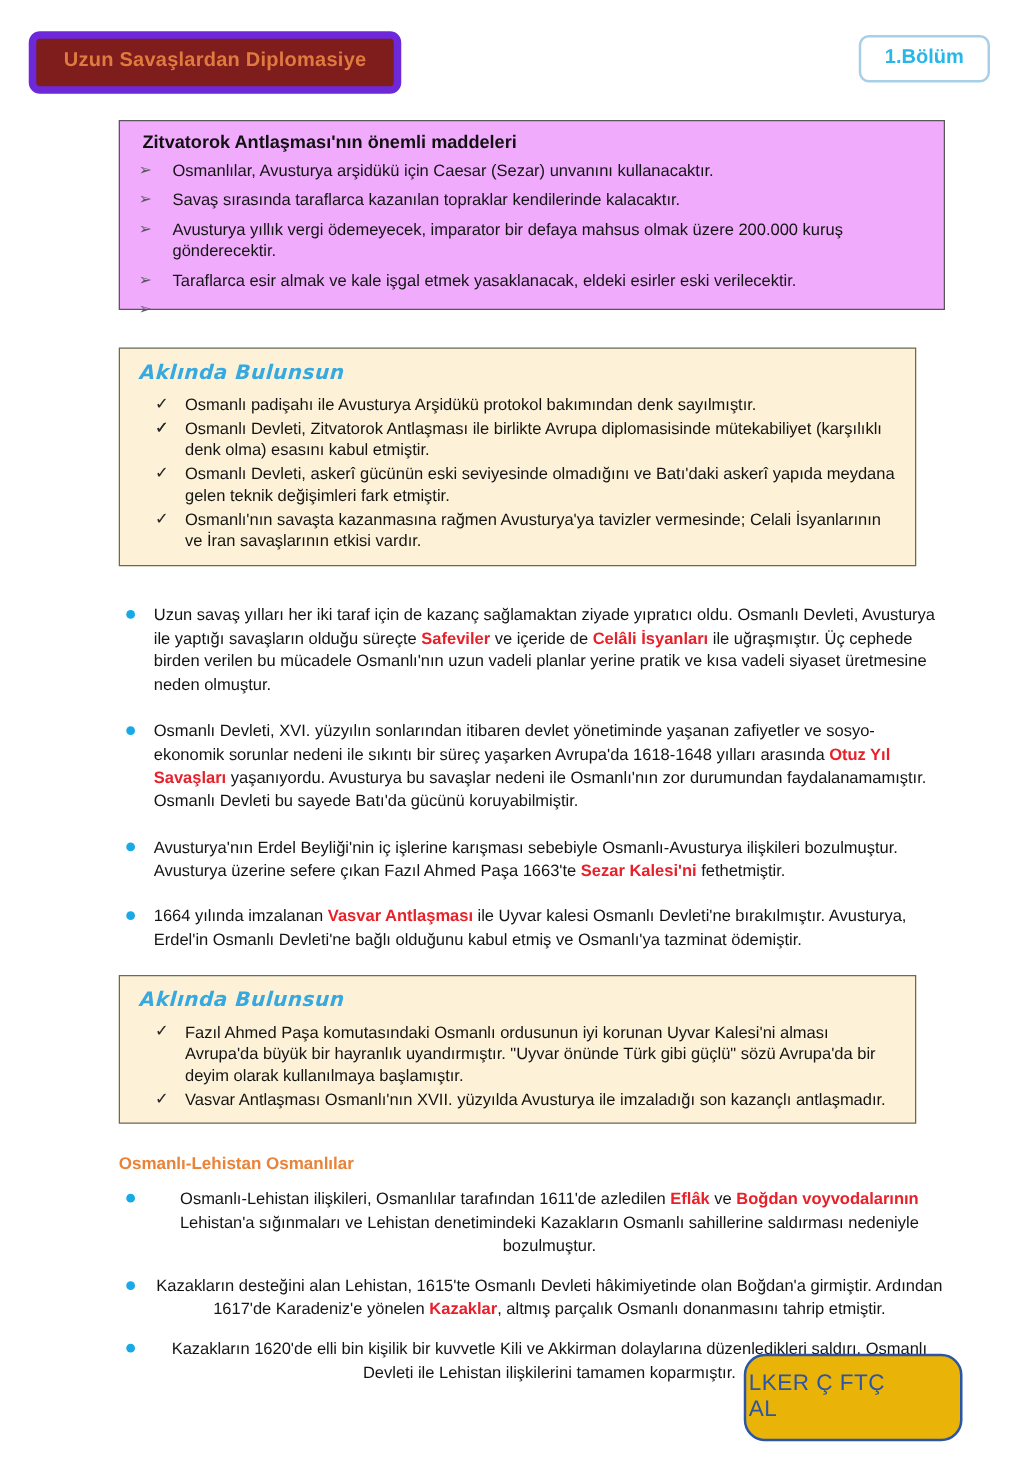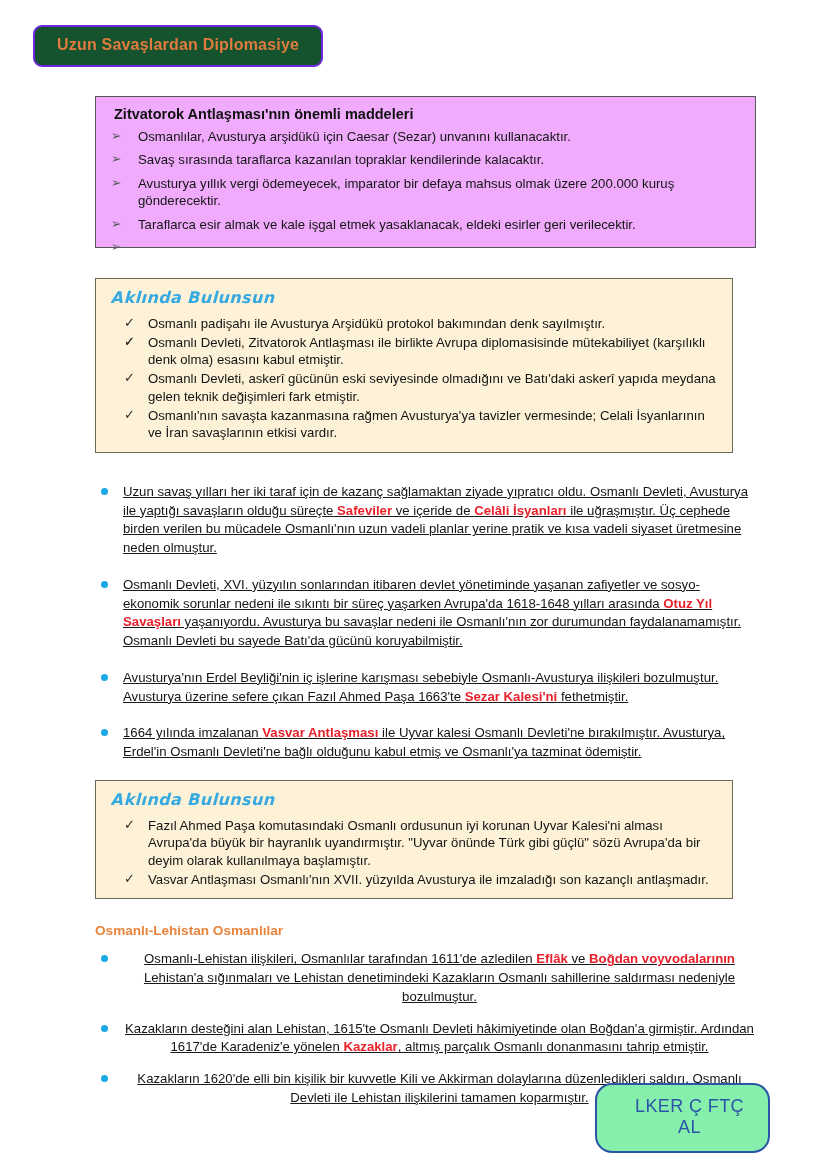--- a/index.html
+++ b/index.html
@@ -17,27 +17,27 @@
   }
 
   
   .header {
     position: absolute;
     top: 0; left: 0; right: 0;
     height: 86px;
   }
   .chapter-badge {
     position: absolute;
-    left: 33px;
+    left: 23px;
     top: 25px;
     box-sizing: border-box;
     padding: 9px 22px 11px 22px;
-    border: 2px solid #6d28d9;
+    border: 6px solid #6d28d9;
     border-radius: 9px;
-    background: #14532d;
+    background: #7f1d1d;
     color: #e07a3f;
     font-size: 16px;
     font-weight: bold;
     letter-spacing: .2px;
     white-space: nowrap;
   }
   .unit-badge {
     position: absolute;
     right: 36px;
     top: 28px;
@@ -136,21 +136,20 @@
     color: #2a2a2a;
     font-size: 13px;
     line-height: 1.38;
   }
 
   
   .para-list {
     list-style: none;
     margin: 0;
     padding: 0 72px 0 95px;
-    text-decoration: underline;
   }
   .para-list li {
     position: relative;
     padding: 0 0 0 28px;
     margin: 0 0 18px 0;
     font-size: 13.2px;
     line-height: 1.42;
     color: #141414;
   }
   .para-list.tight li { margin-bottom: 13px; text-align: center; }
@@ -174,50 +173,50 @@
     color: #e8833a;
   }
 
   
   .footer-stamp {
     position: absolute;
     right: 58px;
     bottom: 18px;
     box-sizing: border-box;
     width: 175px;
-    padding: 11px 6px 12px 20px;
-    text-align: center;
+    padding: 11px 6px 12px 2px;
     border: 2.5px solid #2b55a6;
     border-radius: 17px;
-    background: #86efac;
+    background: #eab308;
     color: #2b55a6;
     font-size: 18px;
     line-height: 1.2;
     letter-spacing: .4px;
   }
 
   .spacer-30 { height: 30px; }
   .spacer-24 { height: 24px; }
 </style>
 </head>
 <body>
 
 <div class="header">
   <div class="chapter-badge">Uzun Savaşlardan Diplomasiye</div>
+  <div class="unit-badge">1.Bölüm</div>
 </div>
 
 <div class="page-body">
 
   <div class="frame-box">
     <div class="box-title">Zitvatorok Antlaşması'nın önemli maddeleri</div>
     <ul>
         <li><span class="arrow-marker">➢</span><span>Osmanlılar, Avusturya arşidükü için Caesar (Sezar) unvanını kullanacaktır.</span></li>
         <li><span class="arrow-marker">➢</span><span>Savaş sırasında taraflarca kazanılan topraklar kendilerinde kalacaktır.</span></li>
         <li><span class="arrow-marker">➢</span><span>Avusturya yıllık vergi ödemeyecek, imparator bir defaya mahsus olmak üzere 200.000 kuruş gönderecektir.</span></li>
-        <li><span class="arrow-marker">➢</span><span>Taraflarca esir almak ve kale işgal etmek yasaklanacak, eldeki esirler geri verilecektir.</span></li>
+        <li><span class="arrow-marker">➢</span><span>Taraflarca esir almak ve kale işgal etmek yasaklanacak, eldeki esirler eski verilecektir.</span></li>
         <li><span class="arrow-marker">➢</span></li>
       </ul>
   </div>
 
   <div class="spacer-30"></div>
 
   <div class="note-box">
     <div class="note-title">Aklında Bulunsun</div>
     <ul>
         <li><span class="check-marker">✓</span><span>Osmanlı padişahı ile Avusturya Arşidükü protokol bakımından denk sayılmıştır.</span></li>

